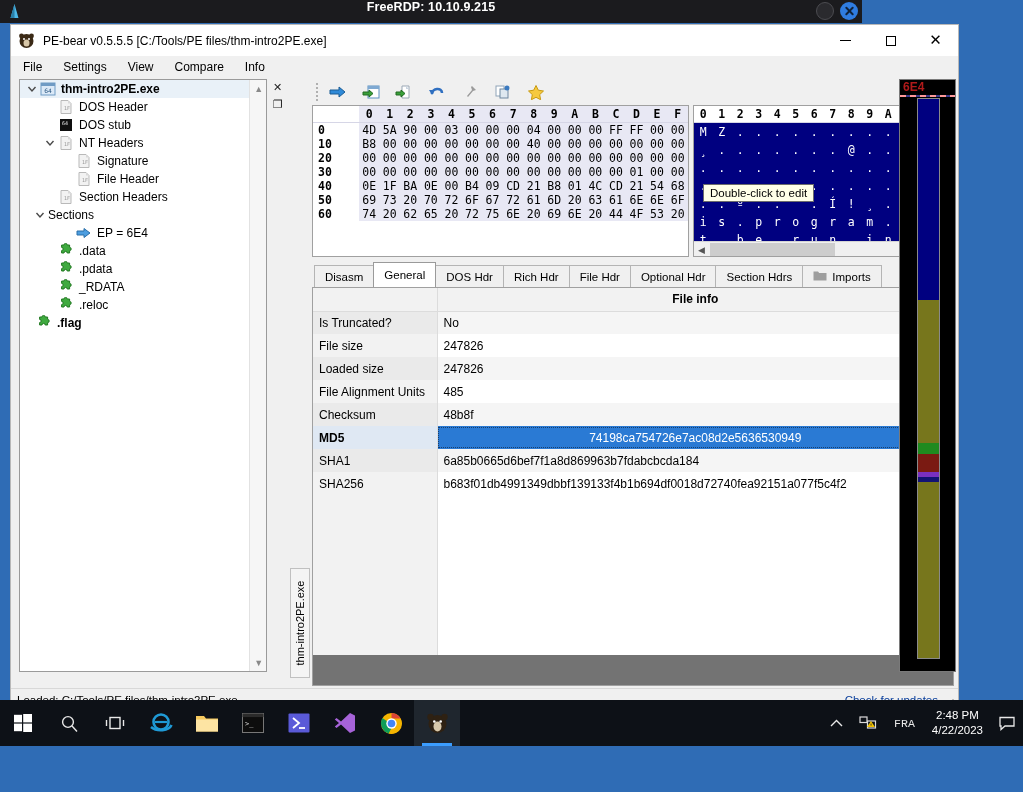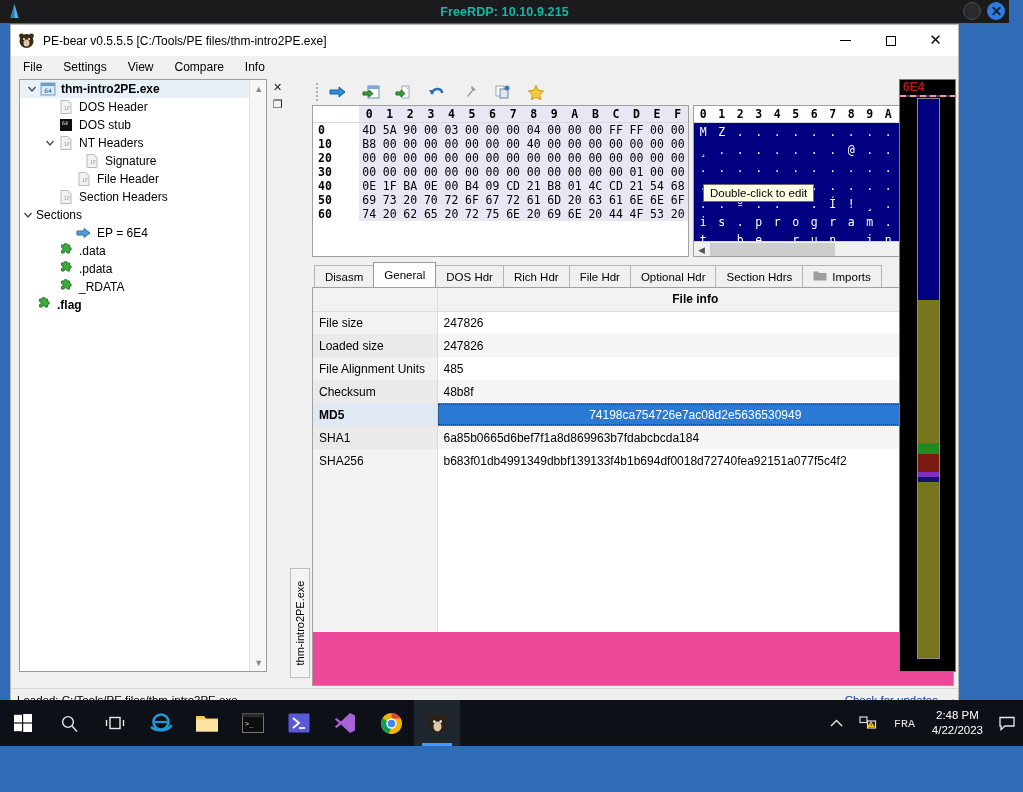--- a/index.html
+++ b/index.html
@@ -8,23 +8,23 @@
     width: 1023px; height: 792px;
     overflow: hidden;
     font-family: "Liberation Sans", sans-serif;
     background: #000;
   }
 
   
   #rdp-root { position: relative; width: 1023px; height: 792px; background: #2f6cb5; }
 
   #rdp-titlebar {
-    position: absolute; left: 0; top: 0; width: 1009px; height: 23px;
-    background: #1b1b1e; color: #14b8a6;
-    display: flex; align-items: center; justify-content: center;
+    position: absolute; left: 0; top: 0; width: 862px; height: 23px;
+    background: #1b1b1e; color: #ffffff;
+    display: flex; justify-content: center;
   }
   #rdp-title-text { font-size: 12.5px; font-weight: bold; letter-spacing: .1px; }
   #rdp-logo { position: absolute; left: 6px; top: 3px; width: 17px; height: 17px; }
   #rdp-btns { position: absolute; right: 4px; top: 2px; display: flex; gap: 6px; align-items: center; }
   .rdp-circle { width: 18px; height: 18px; border-radius: 50%; }
   #rdp-min { background: #2a2a2e; border: 1px solid #4b4b50; }
   #rdp-close { background: #2f7ce0; position: relative; }
   #rdp-close::before, #rdp-close::after {
     content: ""; position: absolute; left: 3.5px; top: 8px; width: 11px; height: 2px;
     background: #10223a; border-radius: 1px;
@@ -154,21 +154,21 @@
     border: 1px solid #b4b4b4; border-bottom: none; margin-right: -1px;
   }
   .tab.active { background: #ffffff; height: 25px; border-color: #9a9a9a; position: relative; z-index: 2; }
   #tab-more {
     position: absolute; right: 2px; bottom: 0; width: 17px; height: 22px;
     background: #cfe2f7; border: 1px solid #b4b4b4; display: flex; align-items: center; justify-content: center;
     font-size: 10px; color: #000;
   }
 
   
-  #info-wrap { flex: 1 1 auto; margin: 0 2px 2px 2px; border: 1px solid #a0a0a0; background: #ec4899; overflow: hidden; }
+  #info-wrap { flex: 1 1 auto; margin: 0 2px 2px 2px; border: 1px solid #a0a0a0; background: #737373; overflow: hidden; }
   table.info { width: 100%; border-collapse: collapse; font-size: 12px; }
   table.info td { padding: 3px 6px; height: 23px; }
   table.info tr.hdr td { text-align: center; font-weight: bold; background: #f2f2f2; border-bottom: 1px solid #dcdcdc; }
   td.k { width: 124px; background: #f2f2f2; border-right: 1px solid #dcdcdc; }
   td.v { background: #ffffff; }
   tr.alt td.k { background: #eaeaea; }
   tr.alt td.v { background: #f5f5f5; }
   tr.sel td.k { background: #dfe8f3; font-weight: bold; }
   tr.sel td.v { background: #2a7ad4; color: #ffffff; outline: 1px dotted #173f6e; outline-offset: -2px; text-align: center; }
 
@@ -293,21 +293,21 @@
                     <path d="M1.5 3 L5 7 L8.5 3" stroke="#4a4a4a" stroke-width="1.4" fill="none"></path>
                   </svg>
                 </span>
                 <span class="tico"><svg viewBox="0 0 16 16" width="16" height="16">
                     <path d="M3 1.5 h7 l3 3 v10 H3 z" fill="#f2f2f2" stroke="#b9b9b9"></path>
                     <path d="M10 1.5 l3 3 h-3 z" fill="#d9d9d9"></path>
                     <text x="6" y="11" font-size="5" fill="#9a9a9a" font-family="DejaVu Sans Mono, monospace">1F</text>
                   </svg></span>
                 <span class="tlabel">NT Headers</span>
               </div>
-              <div class="tnode" style="padding-left: 40px; margin-left: 8px;">
+              <div class="tnode" style="padding-left: 40px;">
                 <span class="twist"></span>
                 <span class="tico"><svg viewBox="0 0 16 16" width="16" height="16">
                     <path d="M3 1.5 h7 l3 3 v10 H3 z" fill="#f2f2f2" stroke="#b9b9b9"></path>
                     <path d="M10 1.5 l3 3 h-3 z" fill="#d9d9d9"></path>
                     <text x="6" y="11" font-size="5" fill="#9a9a9a" font-family="DejaVu Sans Mono, monospace">1F</text>
                   </svg></span>
                 <span class="tlabel">Signature</span>
               </div>
               <div class="tnode" style="padding-left: 40px;">
                 <span class="twist"></span>
@@ -320,21 +320,21 @@
               </div>
               <div class="tnode" style="padding-left: 22px;">
                 <span class="twist"></span>
                 <span class="tico"><svg viewBox="0 0 16 16" width="16" height="16">
                     <path d="M3 1.5 h7 l3 3 v10 H3 z" fill="#f2f2f2" stroke="#b9b9b9"></path>
                     <path d="M10 1.5 l3 3 h-3 z" fill="#d9d9d9"></path>
                     <text x="6" y="11" font-size="5" fill="#9a9a9a" font-family="DejaVu Sans Mono, monospace">1F</text>
                   </svg></span>
                 <span class="tlabel">Section Headers</span>
               </div>
-              <div class="tnode" style="padding-left: 0;">
+              <div class="tnode" style="padding-left: 12px;">
                 <span class="twist">
                   <svg width="10" height="10" viewBox="0 0 10 10">
                     <path d="M1.5 3 L5 7 L8.5 3" stroke="#4a4a4a" stroke-width="1.4" fill="none"></path>
                   </svg>
                 </span>
                 <span class="tlabel">Sections</span>
               </div>
               <div class="tnode" style="padding-left: 40px;">
                 <span class="twist"></span>
                 <span class="tico"><svg viewBox="0 0 16 16" width="16" height="16">
@@ -355,20 +355,27 @@
                     <path d="M6 2 a1.6 1.6 0 0 1 3.2 0 h2.4 v2.4 a1.6 1.6 0 0 1 0 3.2 v2.4 h-2.4 a1.6 1.6 0 0 0 -3.2 0 H3.6 V7.6 a1.6 1.6 0 0 0 0 -3.2 V2 z" fill="#3faa3f" stroke="#237a23"></path>
                   </svg></span>
                 <span class="tlabel">.pdata</span>
               </div>
               <div class="tnode" style="padding-left: 22px;">
                 <span class="twist"></span>
                 <span class="tico"><svg viewBox="0 0 16 16" width="16" height="16">
                     <path d="M6 2 a1.6 1.6 0 0 1 3.2 0 h2.4 v2.4 a1.6 1.6 0 0 1 0 3.2 v2.4 h-2.4 a1.6 1.6 0 0 0 -3.2 0 H3.6 V7.6 a1.6 1.6 0 0 0 0 -3.2 V2 z" fill="#3faa3f" stroke="#237a23"></path>
                   </svg></span>
                 <span class="tlabel">_RDATA</span>
+              </div>
+              <div class="tnode" style="padding-left: 22px;">
+                <span class="twist"></span>
+                <span class="tico"><svg viewBox="0 0 16 16" width="16" height="16">
+                    <path d="M6 2 a1.6 1.6 0 0 1 3.2 0 h2.4 v2.4 a1.6 1.6 0 0 1 0 3.2 v2.4 h-2.4 a1.6 1.6 0 0 0 -3.2 0 H3.6 V7.6 a1.6 1.6 0 0 0 0 -3.2 V2 z" fill="#3faa3f" stroke="#237a23"></path>
+                  </svg></span>
+                <span class="tlabel">.reloc</span>
               </div>
               <div class="tnode" style=" font-weight: bold;">
                 <span class="twist"></span>
                 <span class="tico"><svg viewBox="0 0 16 16" width="16" height="16">
                     <path d="M6 2 a1.6 1.6 0 0 1 3.2 0 h2.4 v2.4 a1.6 1.6 0 0 1 0 3.2 v2.4 h-2.4 a1.6 1.6 0 0 0 -3.2 0 H3.6 V7.6 a1.6 1.6 0 0 0 0 -3.2 V2 z" fill="#3faa3f" stroke="#237a23"></path>
                   </svg></span>
                 <span class="tlabel">.flag</span>
               </div>
             </div>
           <div id="tree-scroll">
@@ -783,20 +790,24 @@
               <div id="tab-more">▶</div>
             </div>
 
             <div id="info-wrap">
               <table class="info">
                 <tbody id="info-body">
                     <tr class="hdr">
                       <td class="k" style="background: rgb(242, 242, 242);"></td>
                       <td>File info</td>
                     </tr>
+                    <tr class="alt">
+                      <td class="k">Is Truncated?</td>
+                      <td class="v">No</td>
+                    </tr>
                     <tr class="">
                       <td class="k">File size</td>
                       <td class="v">247826</td>
                     </tr>
                     <tr class="alt">
                       <td class="k">Loaded size</td>
                       <td class="v">247826</td>
                     </tr>
                     <tr class="">
                       <td class="k">File Alignment Units</td>

